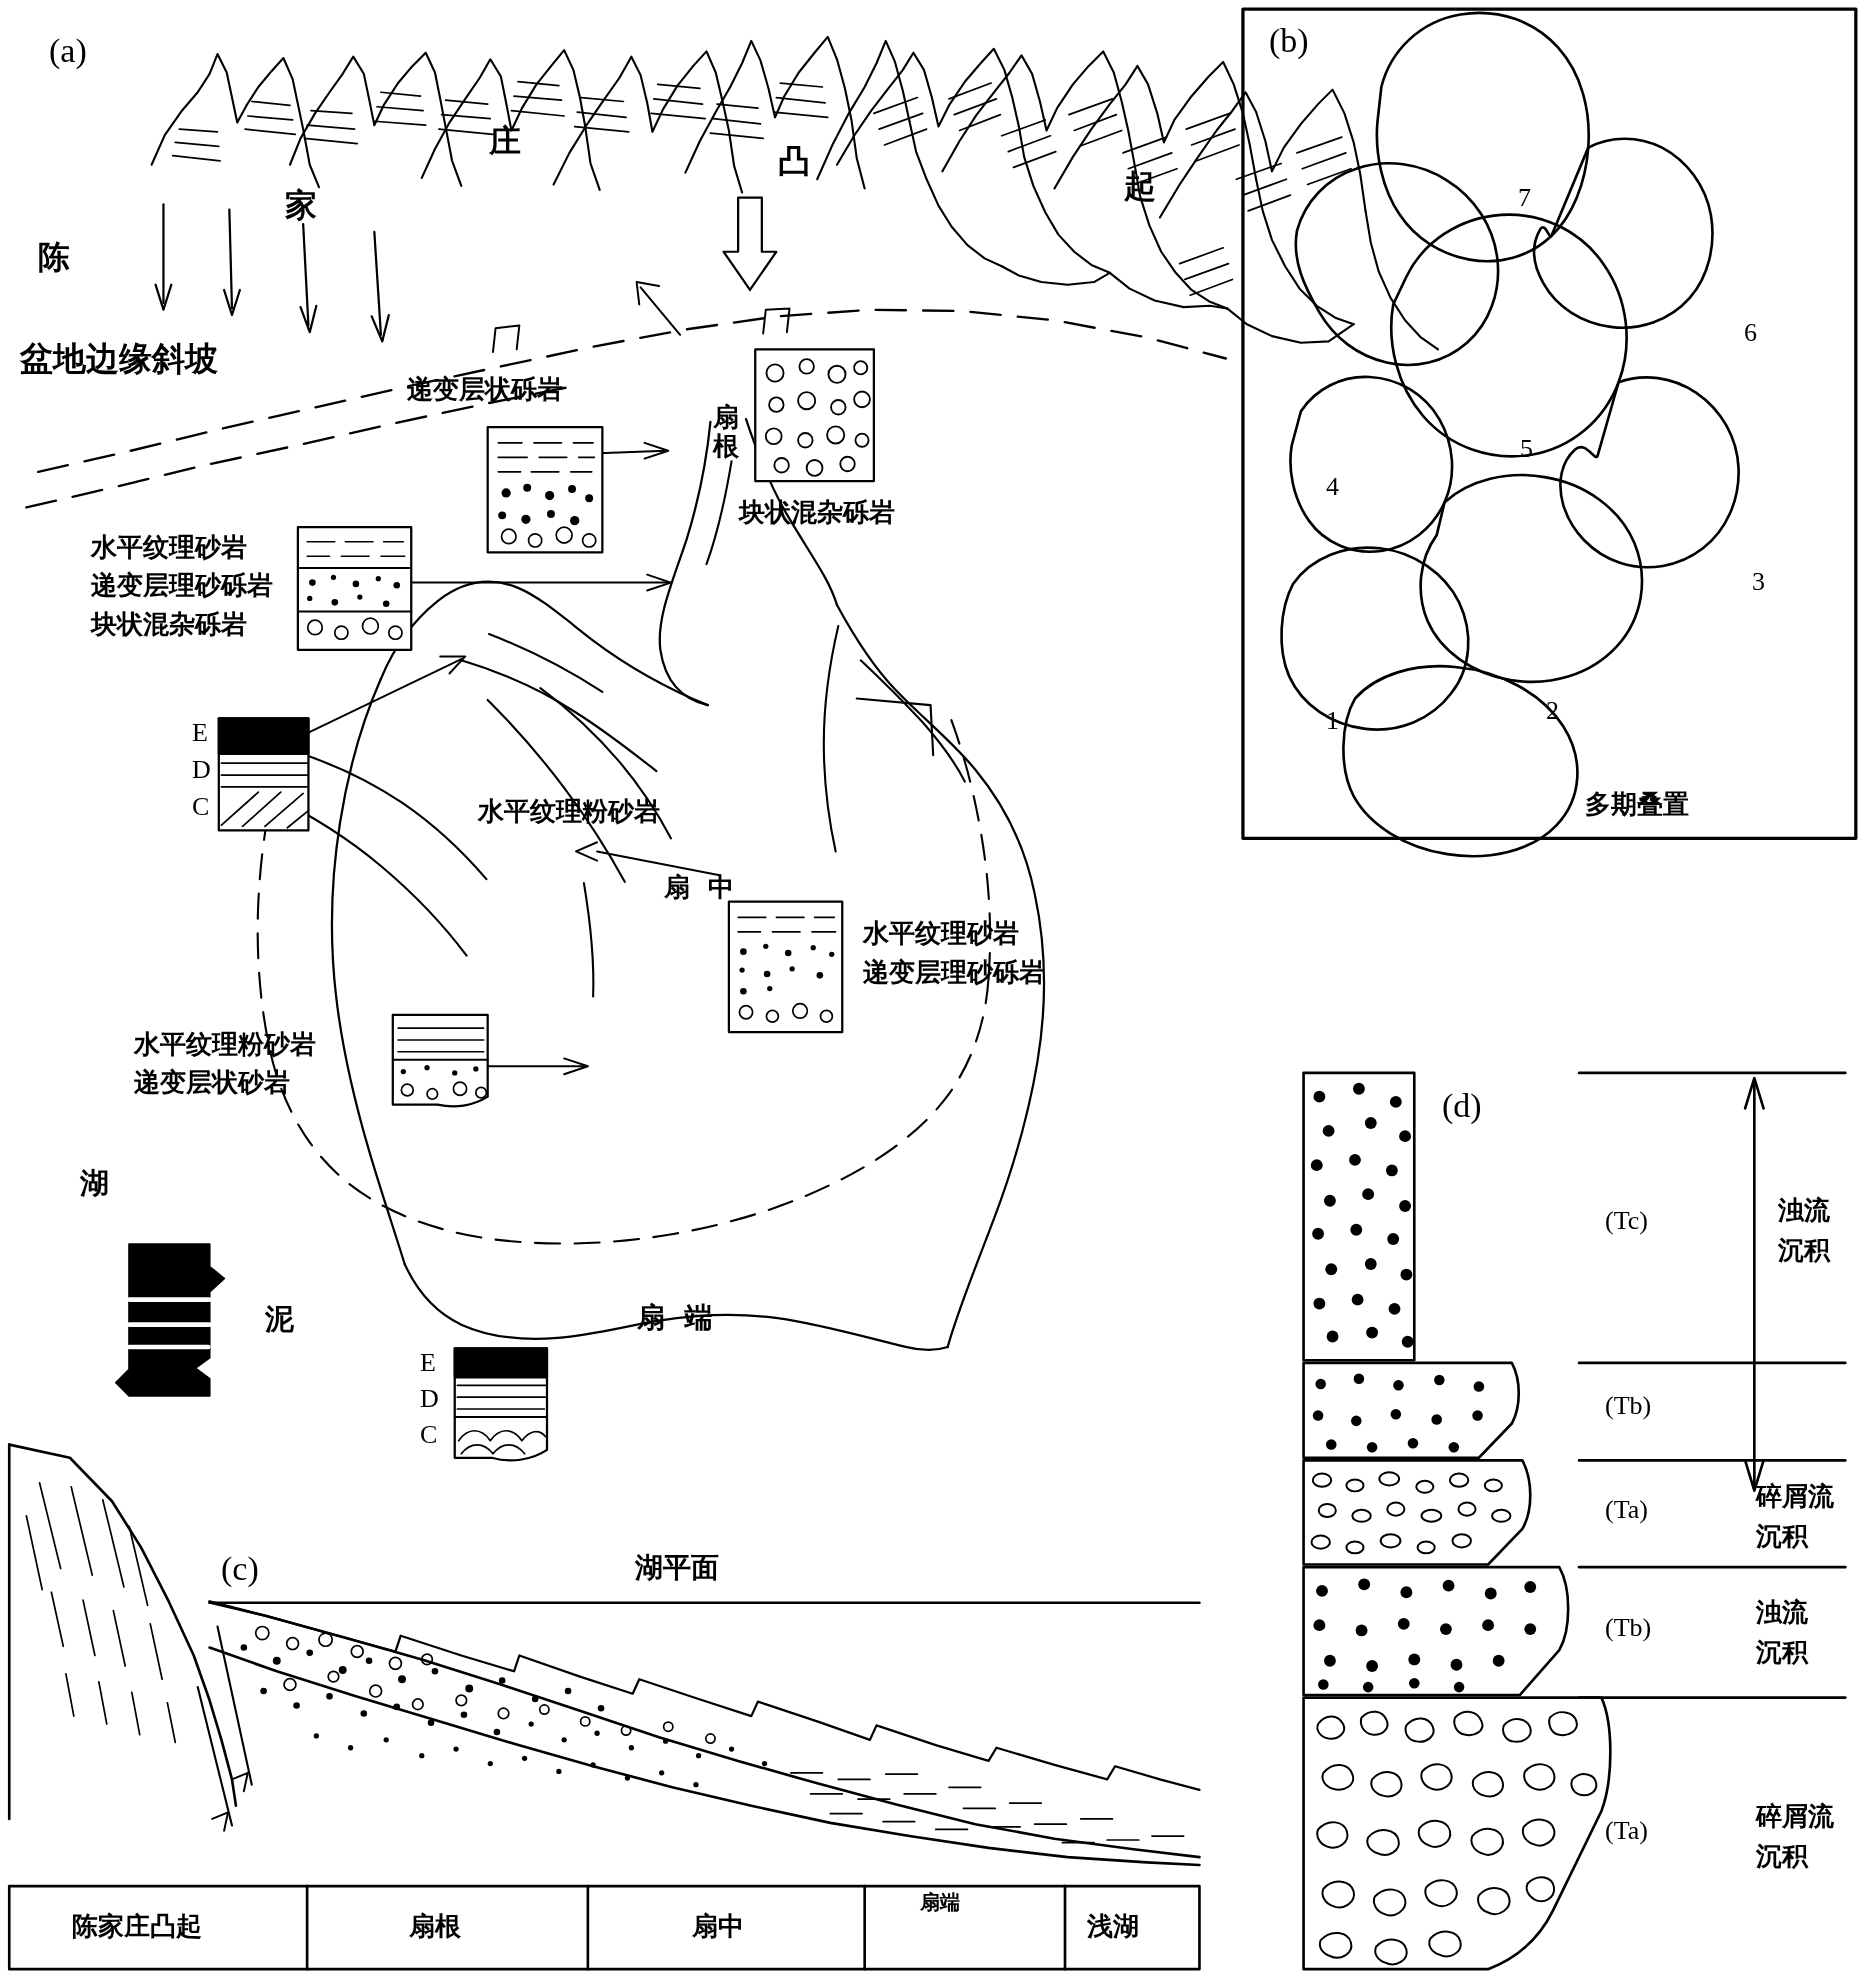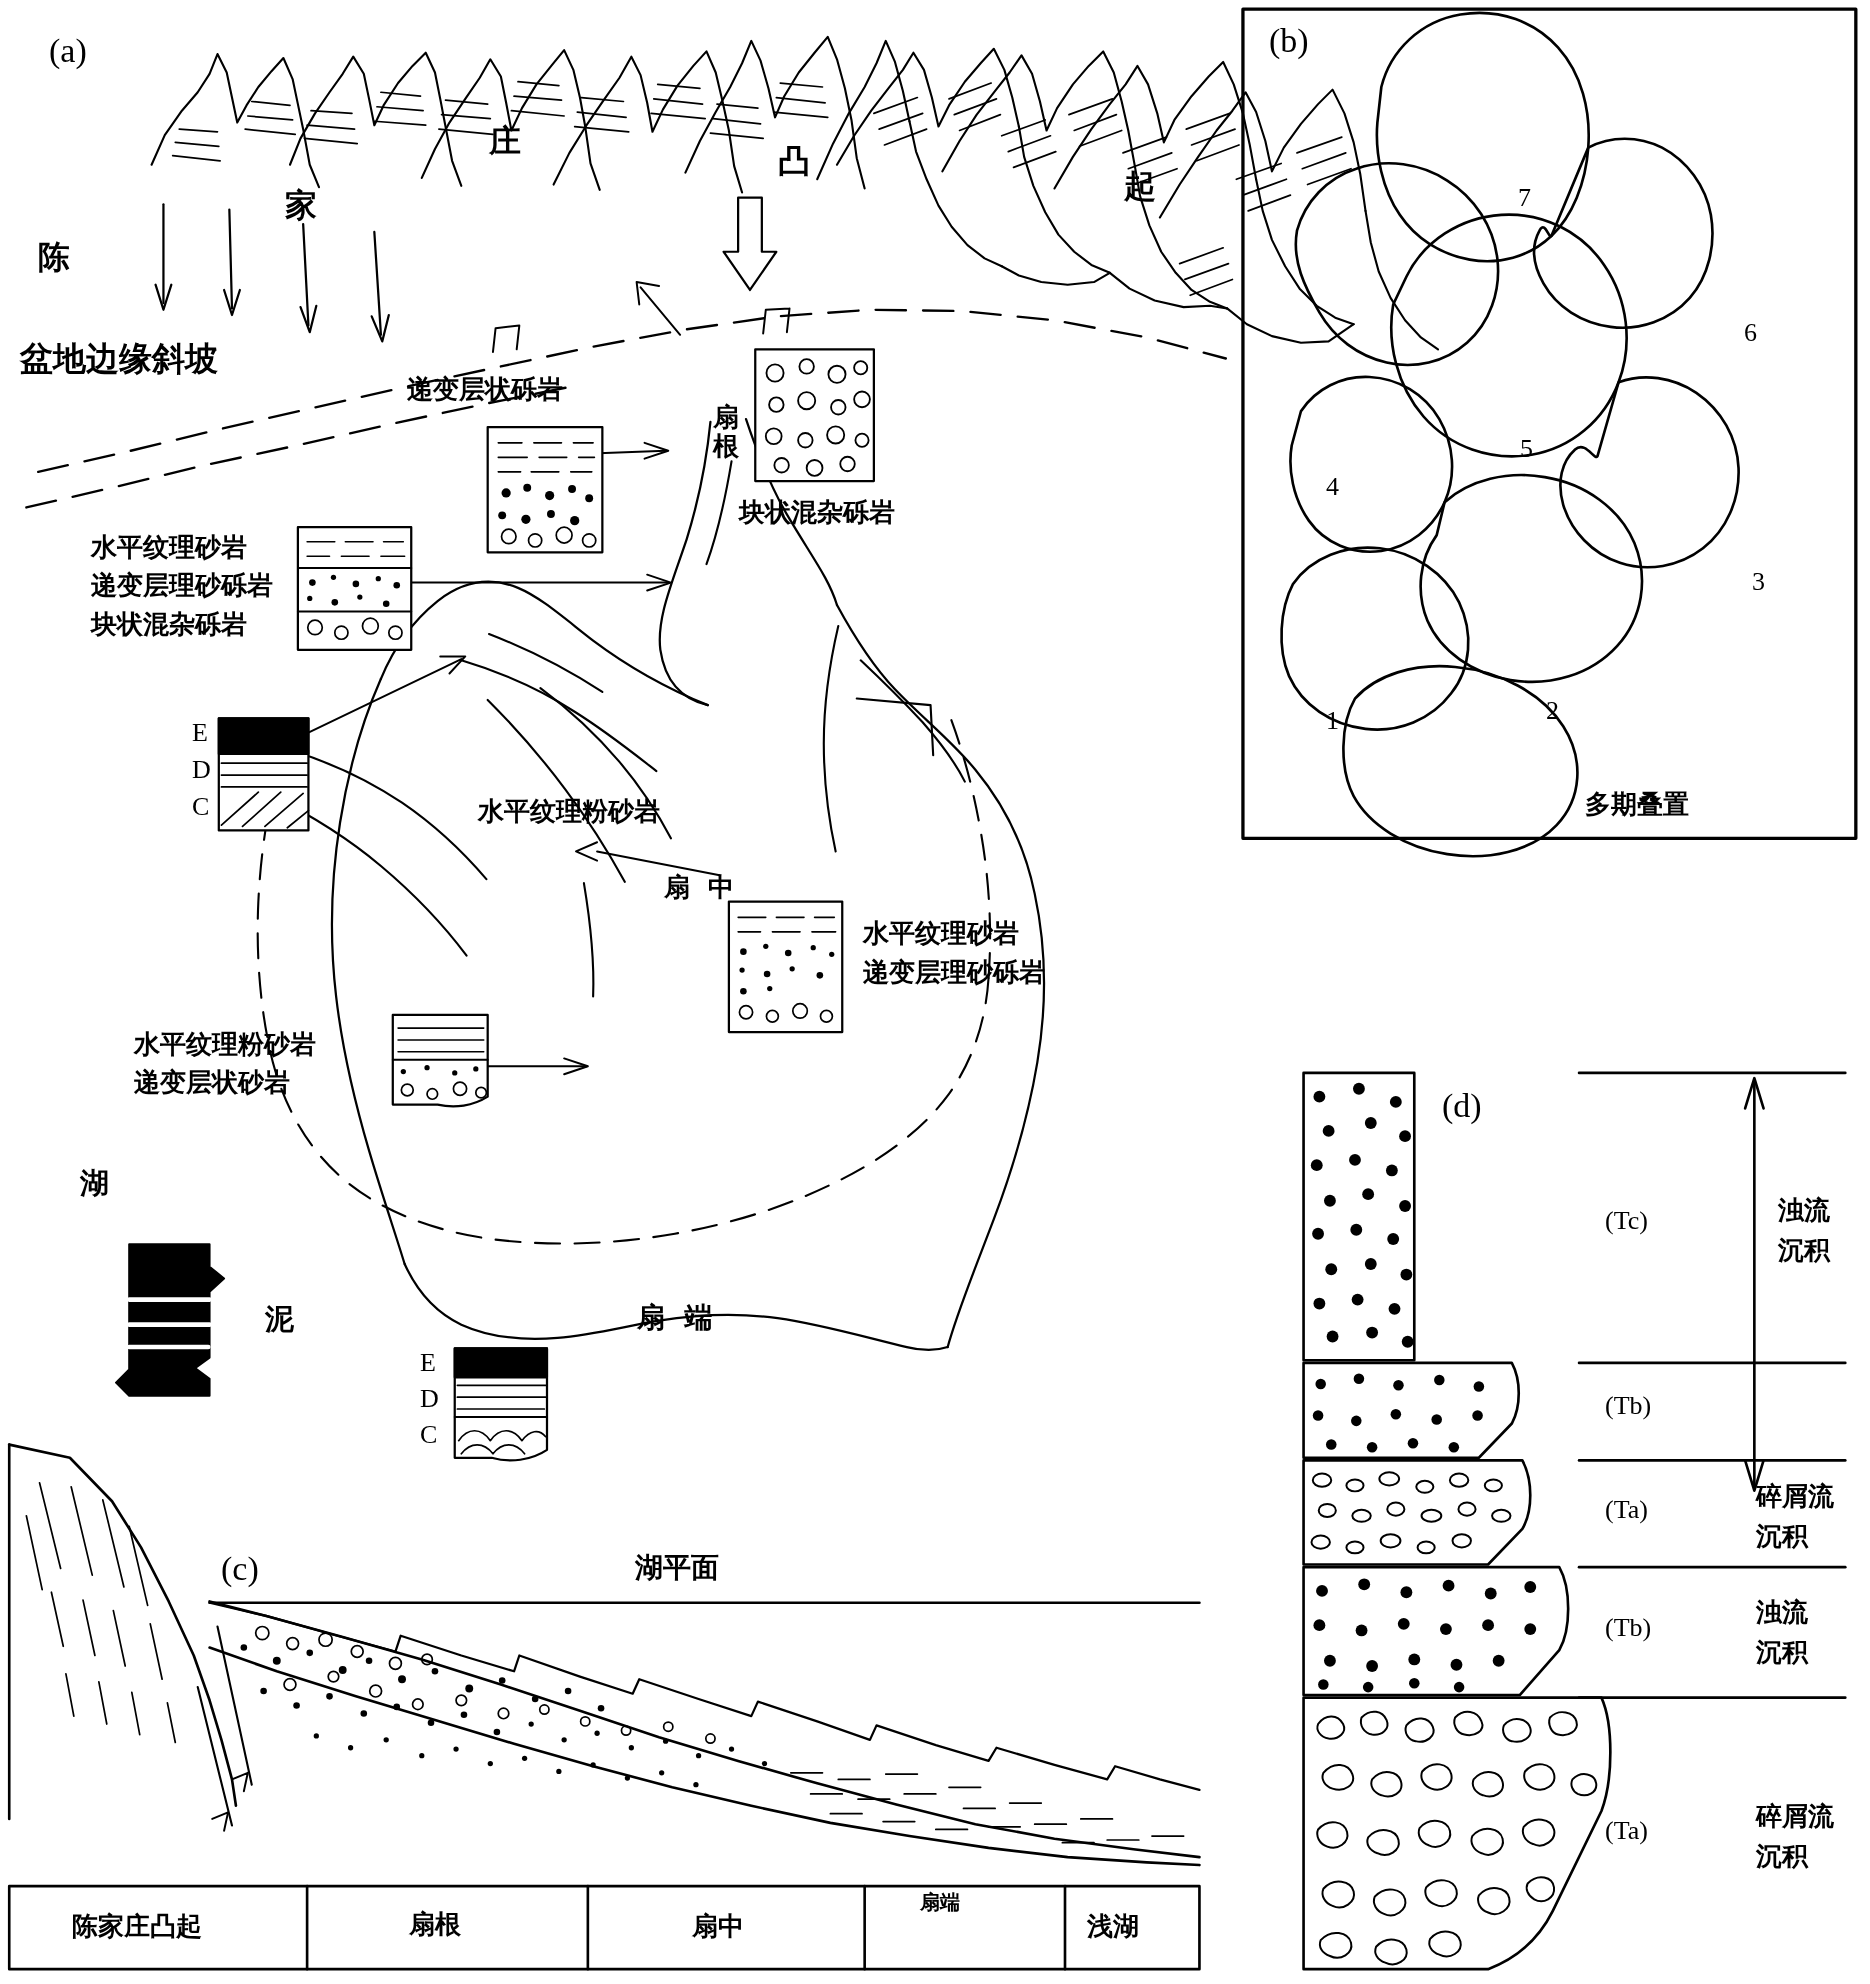--- a/index.html
+++ b/index.html
@@ -702,21 +702,21 @@
   <div class="num" style="left:1326px; top:472px;">4</div>
   <div class="num" style="left:1752px; top:567px;">3</div>
   <div class="num" style="left:1326px; top:706px;">1</div>
   <div class="num" style="left:1546px; top:696px;">2</div>
 
   <div class="cn" style="left:1585px; top:788px; font-size:26px;">多期叠置</div>
 
   <div class="cn" style="left:635px; top:1550px; font-size:28px;">湖平面</div>
 
   <div class="cn" style="left:72px; top:1910px; font-size:26px;">陈家庄凸起</div>
-  <div class="cn" style="left:409px; top:1910px; font-size:26px;font-family:Liberation Mono, monospace;">扇根</div>
+  <div class="cn" style="left:409px; top:1910px; font-size:26px;">扇根</div>
   <div class="cn" style="left:692px; top:1910px; font-size:26px;">扇中</div>
   <div class="cn" style="left:920px; top:1890px; font-size:20px;">扇端</div>
   <div class="cn" style="left:1087px; top:1910px; font-size:26px;">浅湖</div>
 
   <div class="tlabel" style="left:1605px; top:1206px; font-size:26px;">(Tc)</div>
   <div class="tlabel" style="left:1605px; top:1391px; font-size:26px;">(Tb)</div>
   <div class="tlabel" style="left:1605px; top:1495px; font-size:26px;">(Ta)</div>
   <div class="tlabel" style="left:1605px; top:1613px; font-size:26px;">(Tb)</div>
   <div class="tlabel" style="left:1605px; top:1816px; font-size:26px;">(Ta)</div>
 

